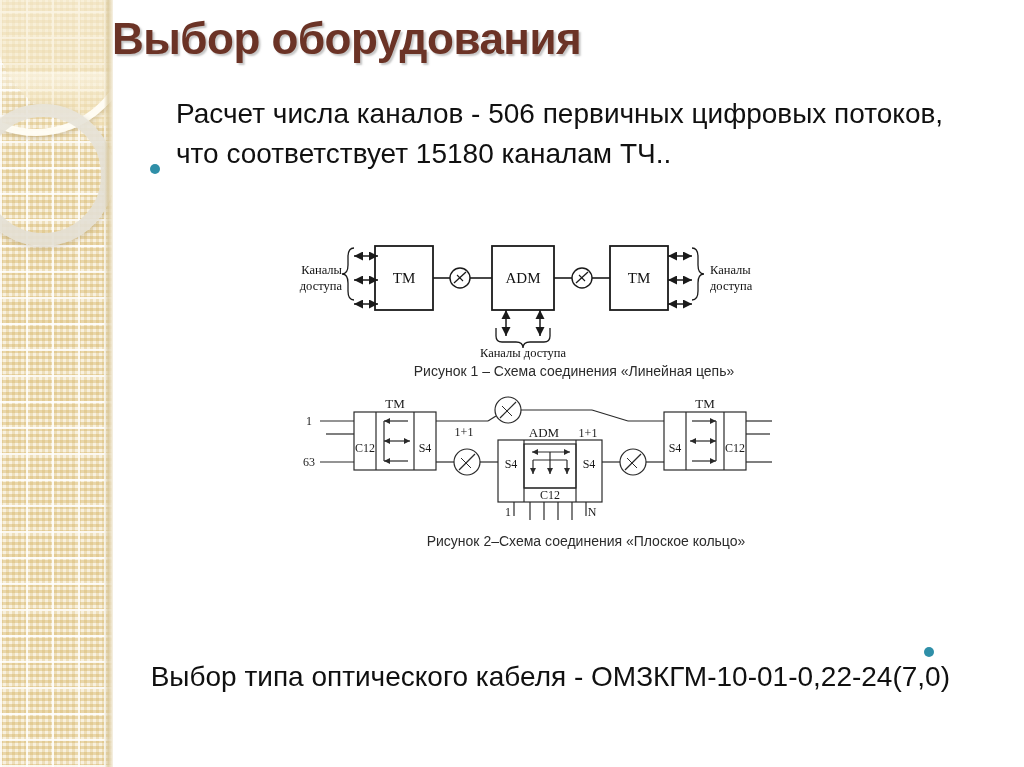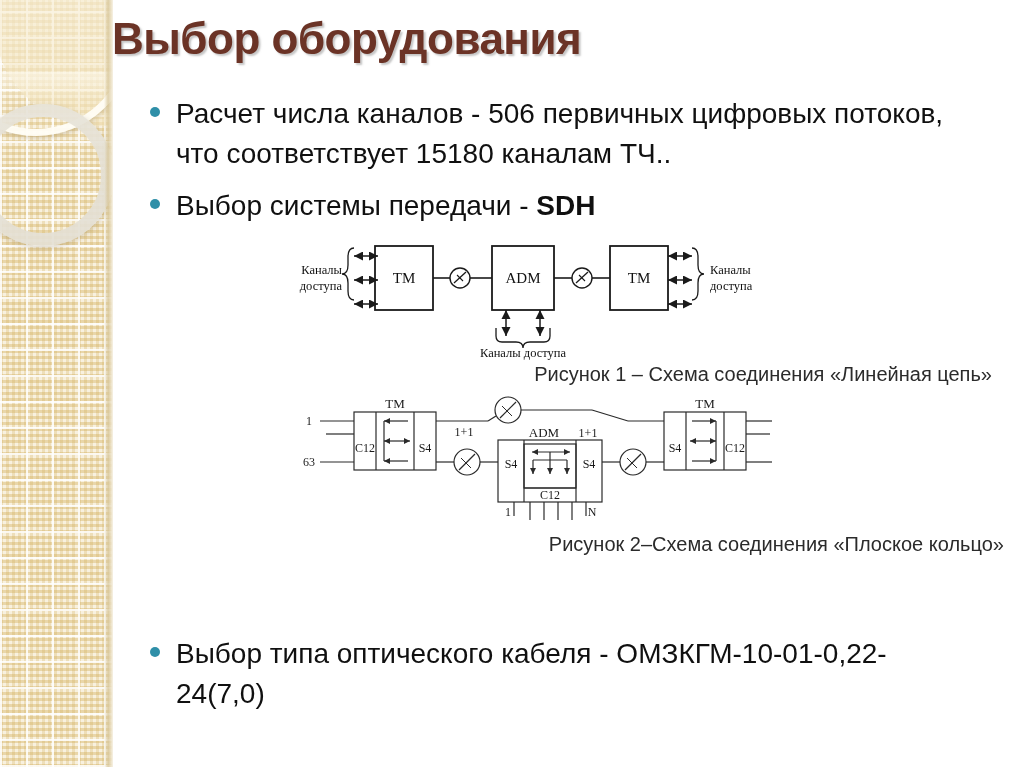--- a/index.html
+++ b/index.html
@@ -93,50 +93,51 @@
     color: #6b3326;
     letter-spacing: -0.5px;
     text-shadow: 2px 2px 2px rgba(150,150,150,0.55);
     white-space: nowrap;
   }
 
   
   .bullet-row {
     position: absolute;
     display: flex;
-    align-items: flex-start;
+    align-items: flex-end;
   }
   .bullet-dot {
     width: 10px; height: 10px;
     border-radius: 50%;
     background: #2f8fa8;
     margin-top: 13px;
     margin-right: 16px;
     flex: none;
   }
   .bullet-text {
     font-size: 28px;
     line-height: 1.42;
     color: #101010;
     font-weight: 400;
   }
   .bullet-text b { font-weight: bold; }
 
   #bullet-1 { left: 150px; top: 94px; width: 800px; }
   #bullet-2 { left: 150px; top: 186px; width: 800px; }
-  #bullet-3 { left: 150px; top: 634px; width: 800px; }
+  #bullet-3 { left: 150px; top: 634px; width: 800px; flex-direction: column; }
 
   
   .figure-caption {
     position: absolute;
-    text-align: right;
-    font-size: 20px;
+    text-align: center;
+    font-size: 14px;
     color: #2b2b2b;
     font-family: "Liberation Sans", sans-serif;
     white-space: nowrap;
+    padding-left: 22px;
   }
   #fig1-caption { left: 112px; top: 363px; width: 880px; }
   #fig2-caption { left: 124px; top: 533px; width: 880px; }
 
   #fig1 { position: absolute; left: 284px; top: 236px; }
   #fig2 { position: absolute; left: 292px; top: 396px; }
 
   svg text { font-family: "Liberation Serif", serif; }
 </style>
 </head>
@@ -153,24 +154,20 @@
   </div>
   <div id="sidebar-edge"></div>
 
   <div id="title">Выбор оборудования</div>
 
   <div class="bullet-row" id="bullet-1">
     <span class="bullet-dot"></span>
     <span class="bullet-text">Расчет числа каналов - 506 первичных цифровых потоков, что соответствует 15180 каналам ТЧ..</span>
   </div>
 
-  <div class="bullet-row" id="bullet-2">
-    <span class="bullet-dot"></span>
-    <span class="bullet-text"><span>Выбор системы передачи - </span><b>SDH</b></span>
-  </div>
 
   <svg id="fig1" width="492" height="124" viewBox="0 0 492 124">
     <g fill="none" stroke="#1a1a1a" stroke-width="1.6">
 
       <path d="M70 12 q-6 0 -6 9 v8 q0 9 -6 9 q6 0 6 9 v8 q0 9 6 9" stroke-width="1.3"></path>
 
       <g stroke-width="1.5">
         <line x1="70" y1="20" x2="94" y2="20" marker-start="url(#arrL)" marker-end="url(#arrR)"></line>
         <line x1="70" y1="44" x2="94" y2="44" marker-start="url(#arrL)" marker-end="url(#arrR)"></line>
         <line x1="70" y1="68" x2="94" y2="68" marker-start="url(#arrL)" marker-end="url(#arrR)"></line>

